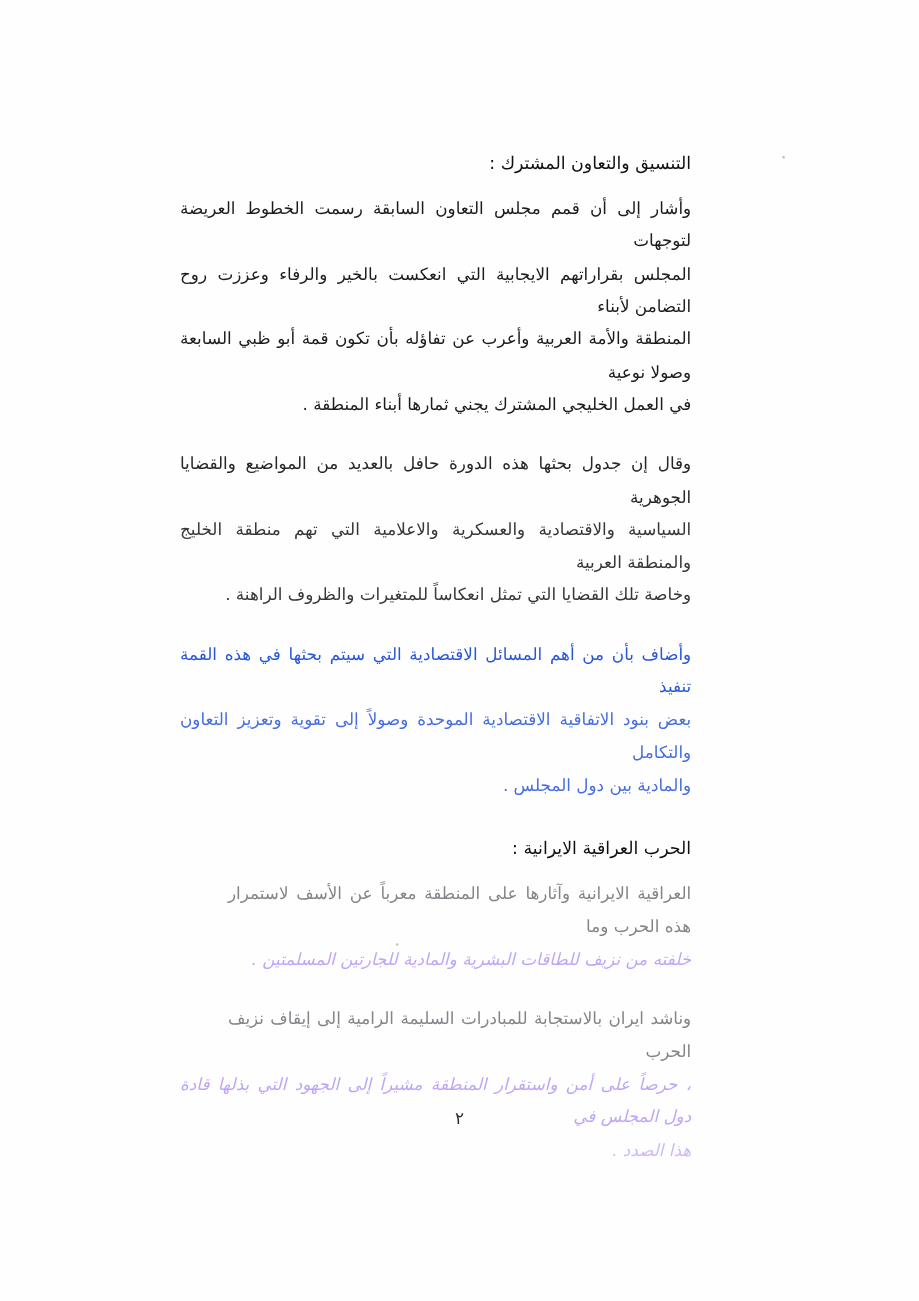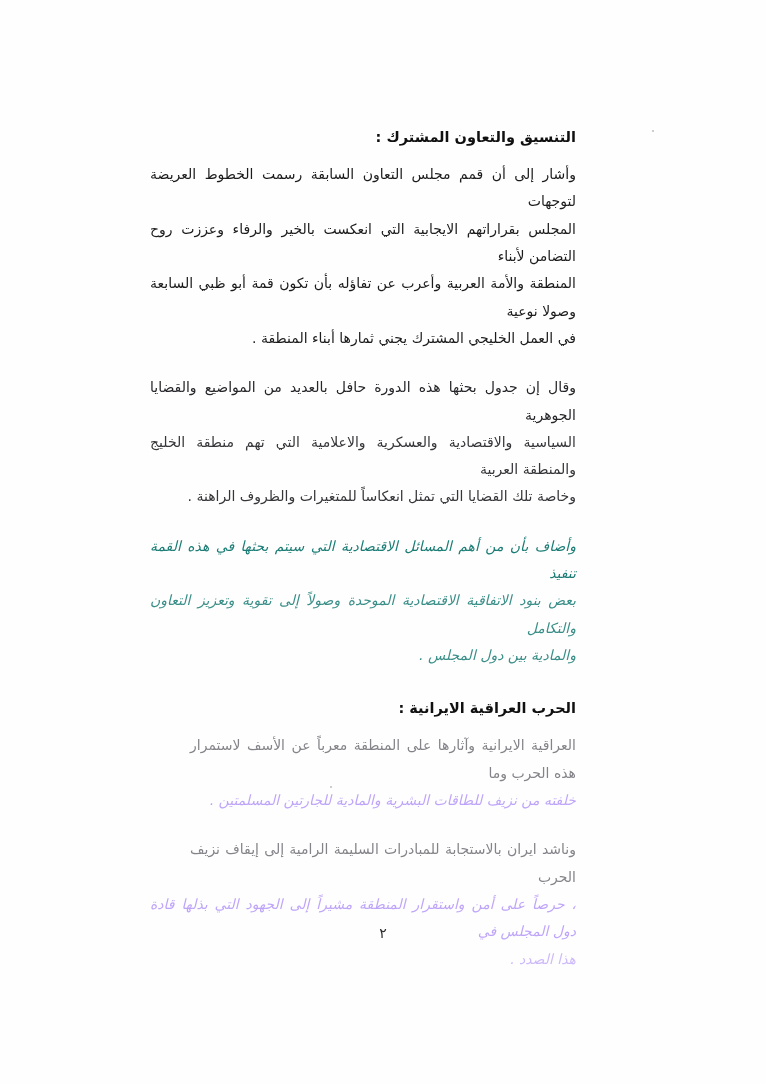--- a/index.html
+++ b/index.html
@@ -22,42 +22,42 @@
   }
   .content {
     position: absolute;
     top: 126px;
     right: 190px;
     left: 150px;
     direction: rtl;
     text-align: justify;
   }
   .heading {
-    font-weight: bold;
+    font-weight: normal;
     font-size: 14.5px;
     line-height: 1.6;
     margin: 0 0 12px 0;
     letter-spacing: 0.2px;
     color: #101010;
   }
   .heading-2 {
     margin-top: 28px;
   }
   .para {
     font-size: 14px;
     line-height: 1.95;
     margin: 0 0 22px 0;
     text-align: justify;
     text-justify: inter-word;
     color: #1c1c1c;
   }
   
   .f1 { color: #1b1b1b; }
   .f2 { color: #26262a; }
-  .f3 { color: #0f766e; opacity: 0.95; font-style: italic; }
+  .f3 { color: #1d4ed8; opacity: 0.95; }
   .f4 { color: #4a4a52; opacity: 0.88; }
   .f5 { color: #8b5cf6; opacity: 0.8; font-style: italic; }
   .para .ln {
     display: block;
   }
   .para .ln.fade-a { opacity: 0.92; }
   .para .ln.fade-b { opacity: 0.82; }
   .para .ln.fade-c { opacity: 0.68; margin-left: 40px; }
   .para .ln.fade-d { opacity: 0.55; }
   .para .ln.fade-e { opacity: 0.42; }

